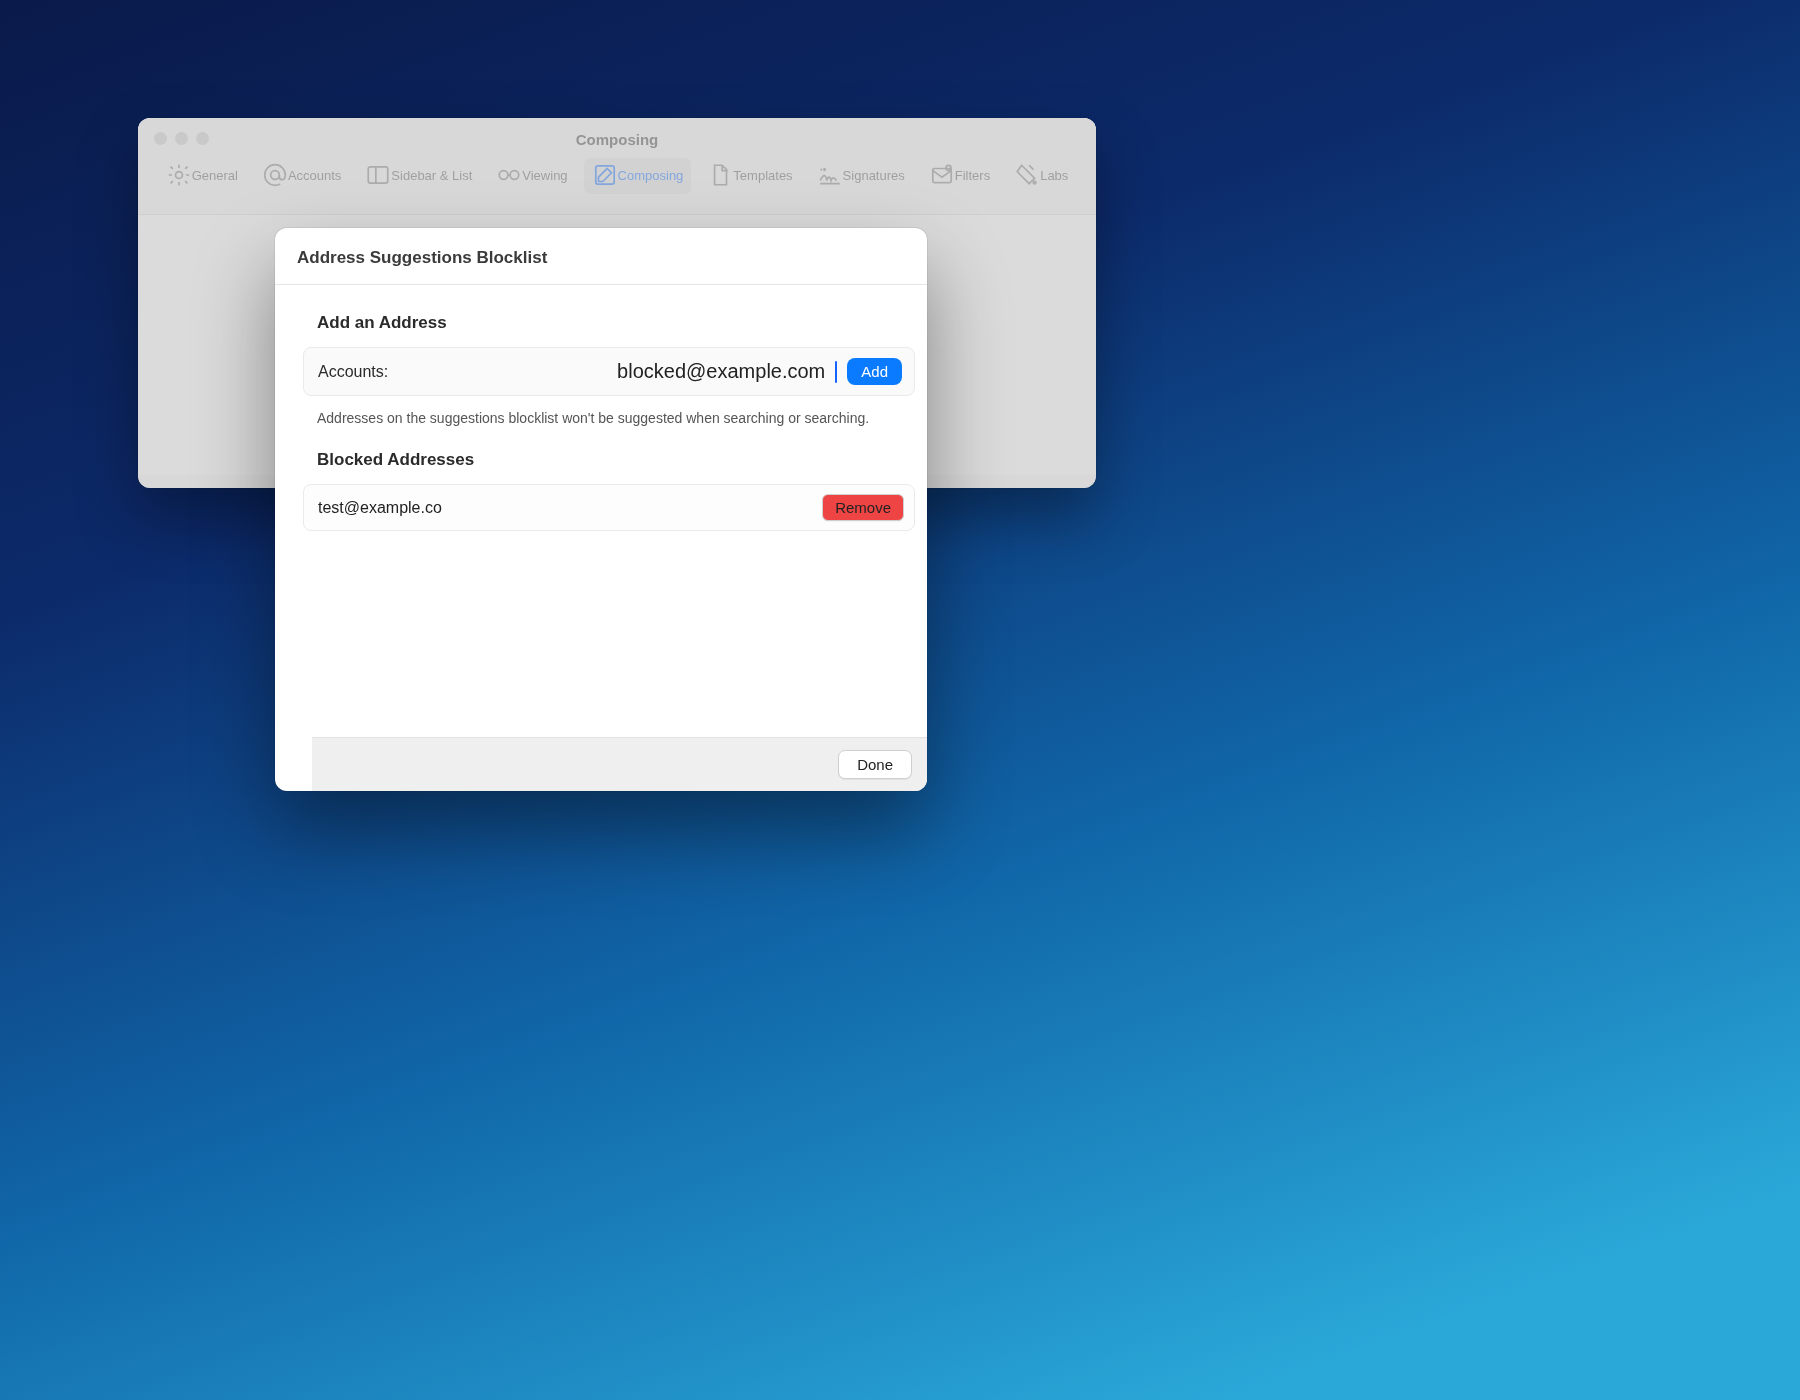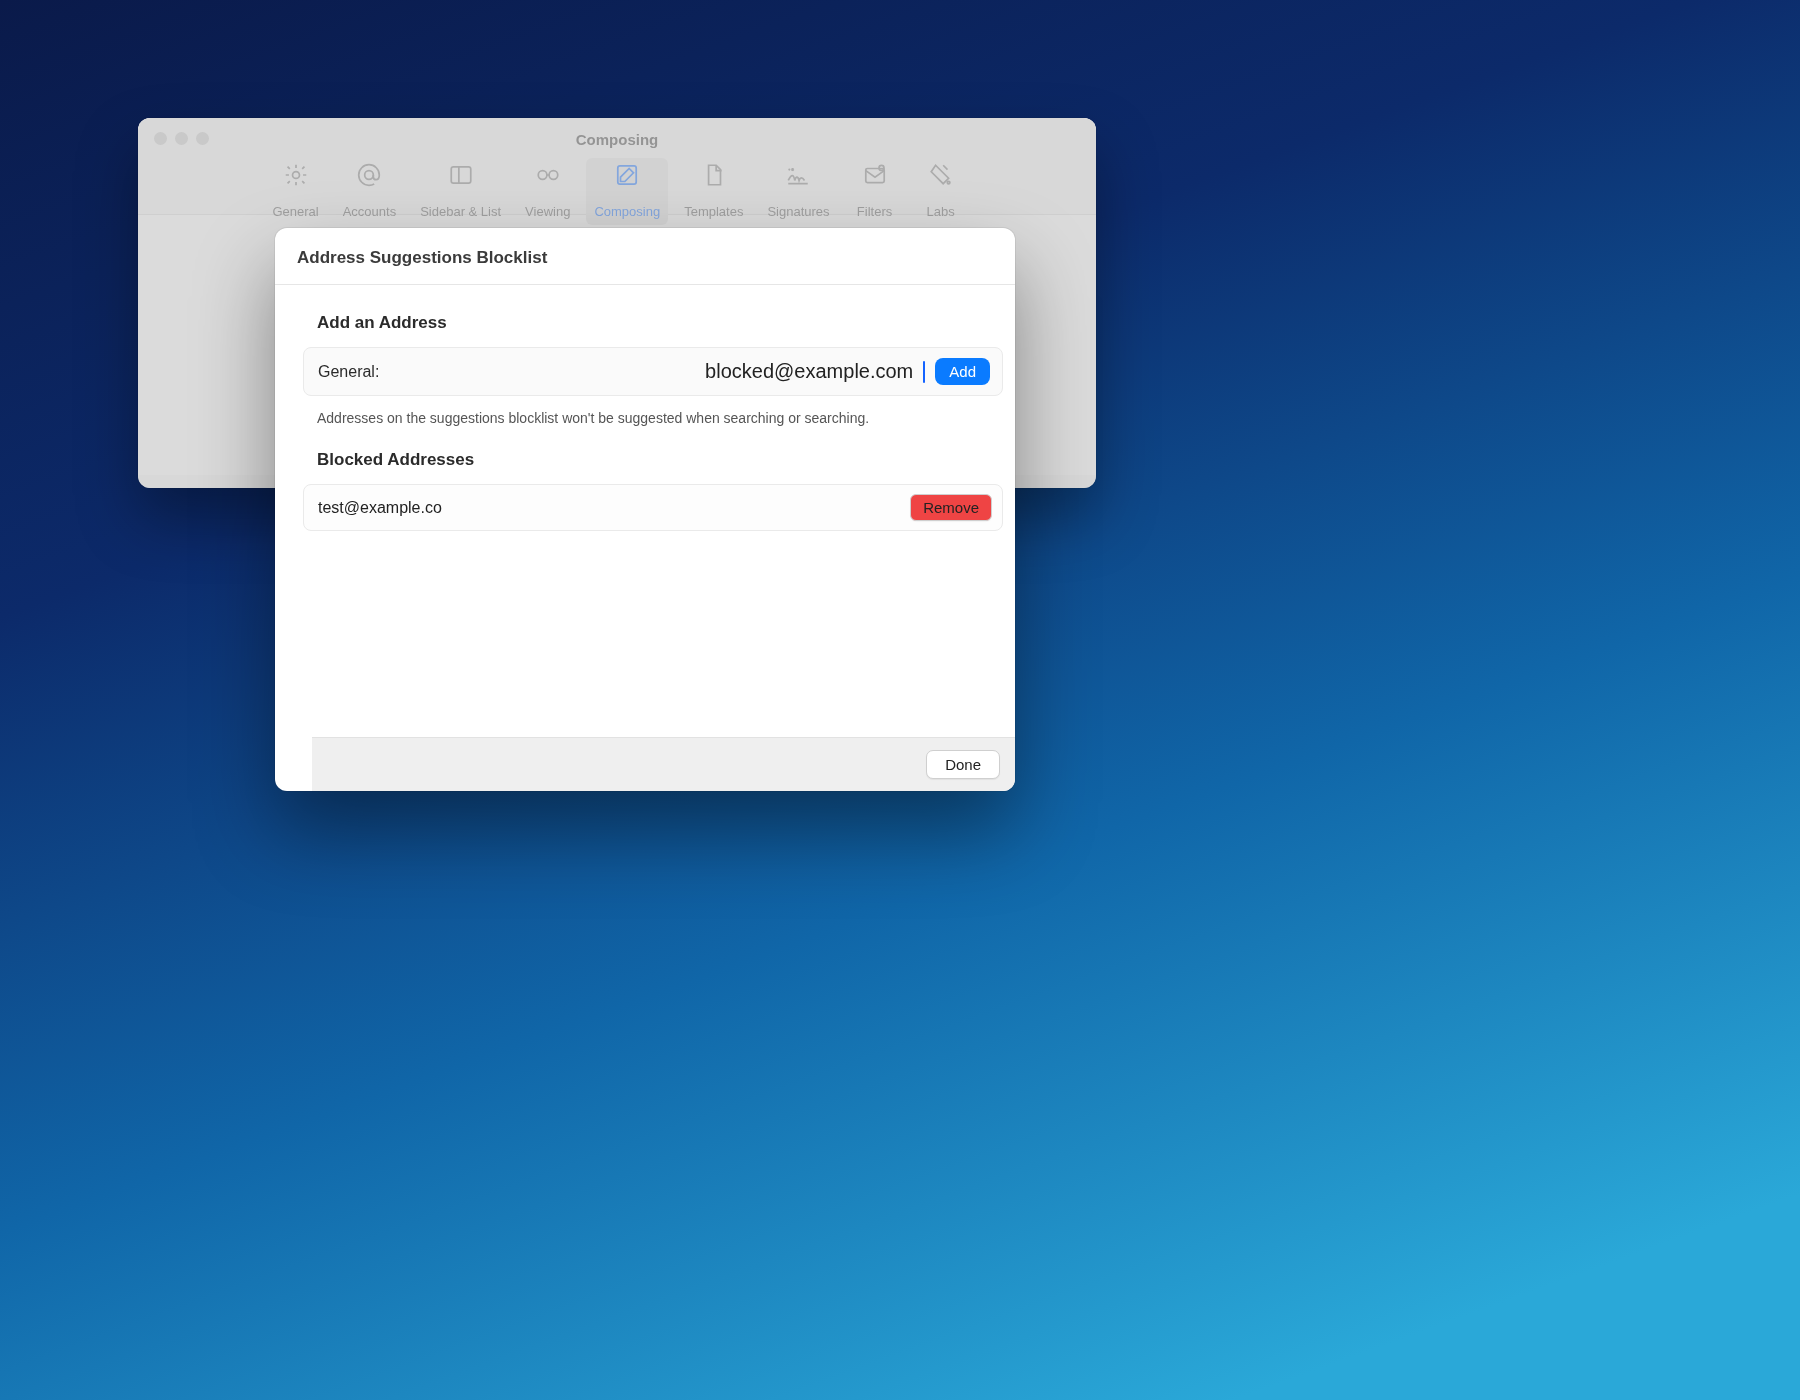--- a/index.html
+++ b/index.html
@@ -50,23 +50,23 @@
     margin-top: 13px;
   }
   .toolbar {
     display: flex;
     justify-content: center;
     gap: 8px;
     margin-top: 10px;
   }
   .tb-item {
     display: flex;
-    flex-direction: column;
+    flex-direction: row;
     align-items: center;
-    gap: 16px;
+    gap: 0;
     padding: 4px 8px 6px 8px;
     border-radius: 6px;
     color: #6e6e6e;
     font-size: 13px;
     min-width: 58px;
   }
   .tb-item.active {
     background: #dedede;
     color: #2f7cf6;
   }
@@ -86,21 +86,21 @@
     background: rgba(200,200,200,.55);
     pointer-events: none;
     border-radius: 12px;
   }
 
   
   .sheet {
     position: absolute;
     top: 228px;
     left: 275px;
-    width: 740px;
+    width: 652px;
     height: 563px;
     background: #ffffff;
     border-radius: 12px;
     box-shadow: 0 40px 80px rgba(0,0,0,.40), 0 0 0 1px rgba(0,0,0,.06);
     display: flex;
     flex-direction: column;
     overflow: hidden;
   }
   .sheet-header {
     padding: 20px 22px 16px 22px;
@@ -311,21 +311,21 @@
 <div class="sheet">
   <div class="sheet-header">
     <h1>Address Suggestions Blocklist</h1>
   </div>
 
   <div class="sheet-body">
 
     <div class="section-title">Add an Address</div>
 
     <div class="add-row">
-      <span class="add-label">General:</span>
+      <span class="add-label">Accounts:</span>
       <input class="add-input" type="text" value="blocked@example.com" style="">
       <span class="caret"></span>
       <button class="btn-primary">Add</button>
     </div>
 
     <div class="help-text">Addresses on the suggestions blocklist won't be suggested when searching or searching.</div>
 
     <div class="section-title">Blocked Addresses</div>
 
     <div class="list-row">

